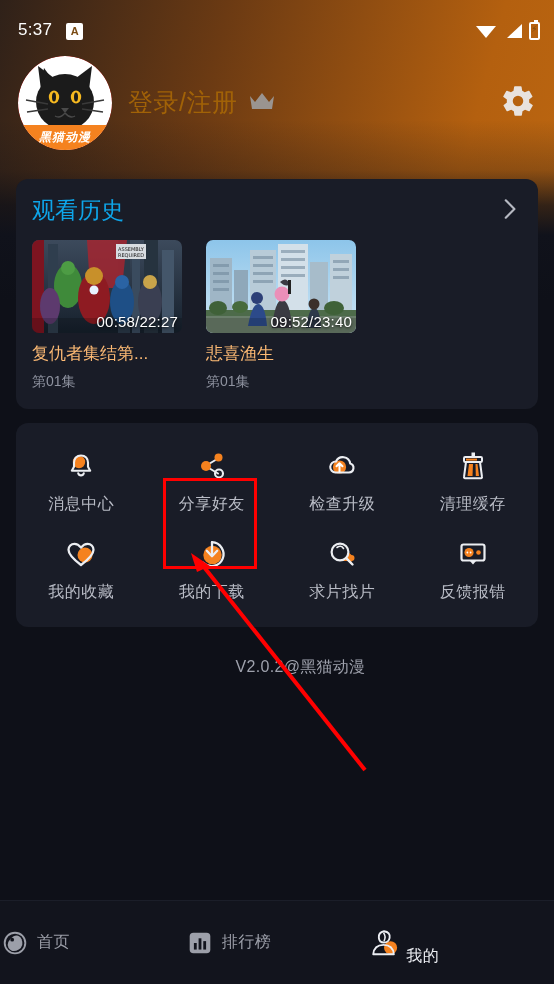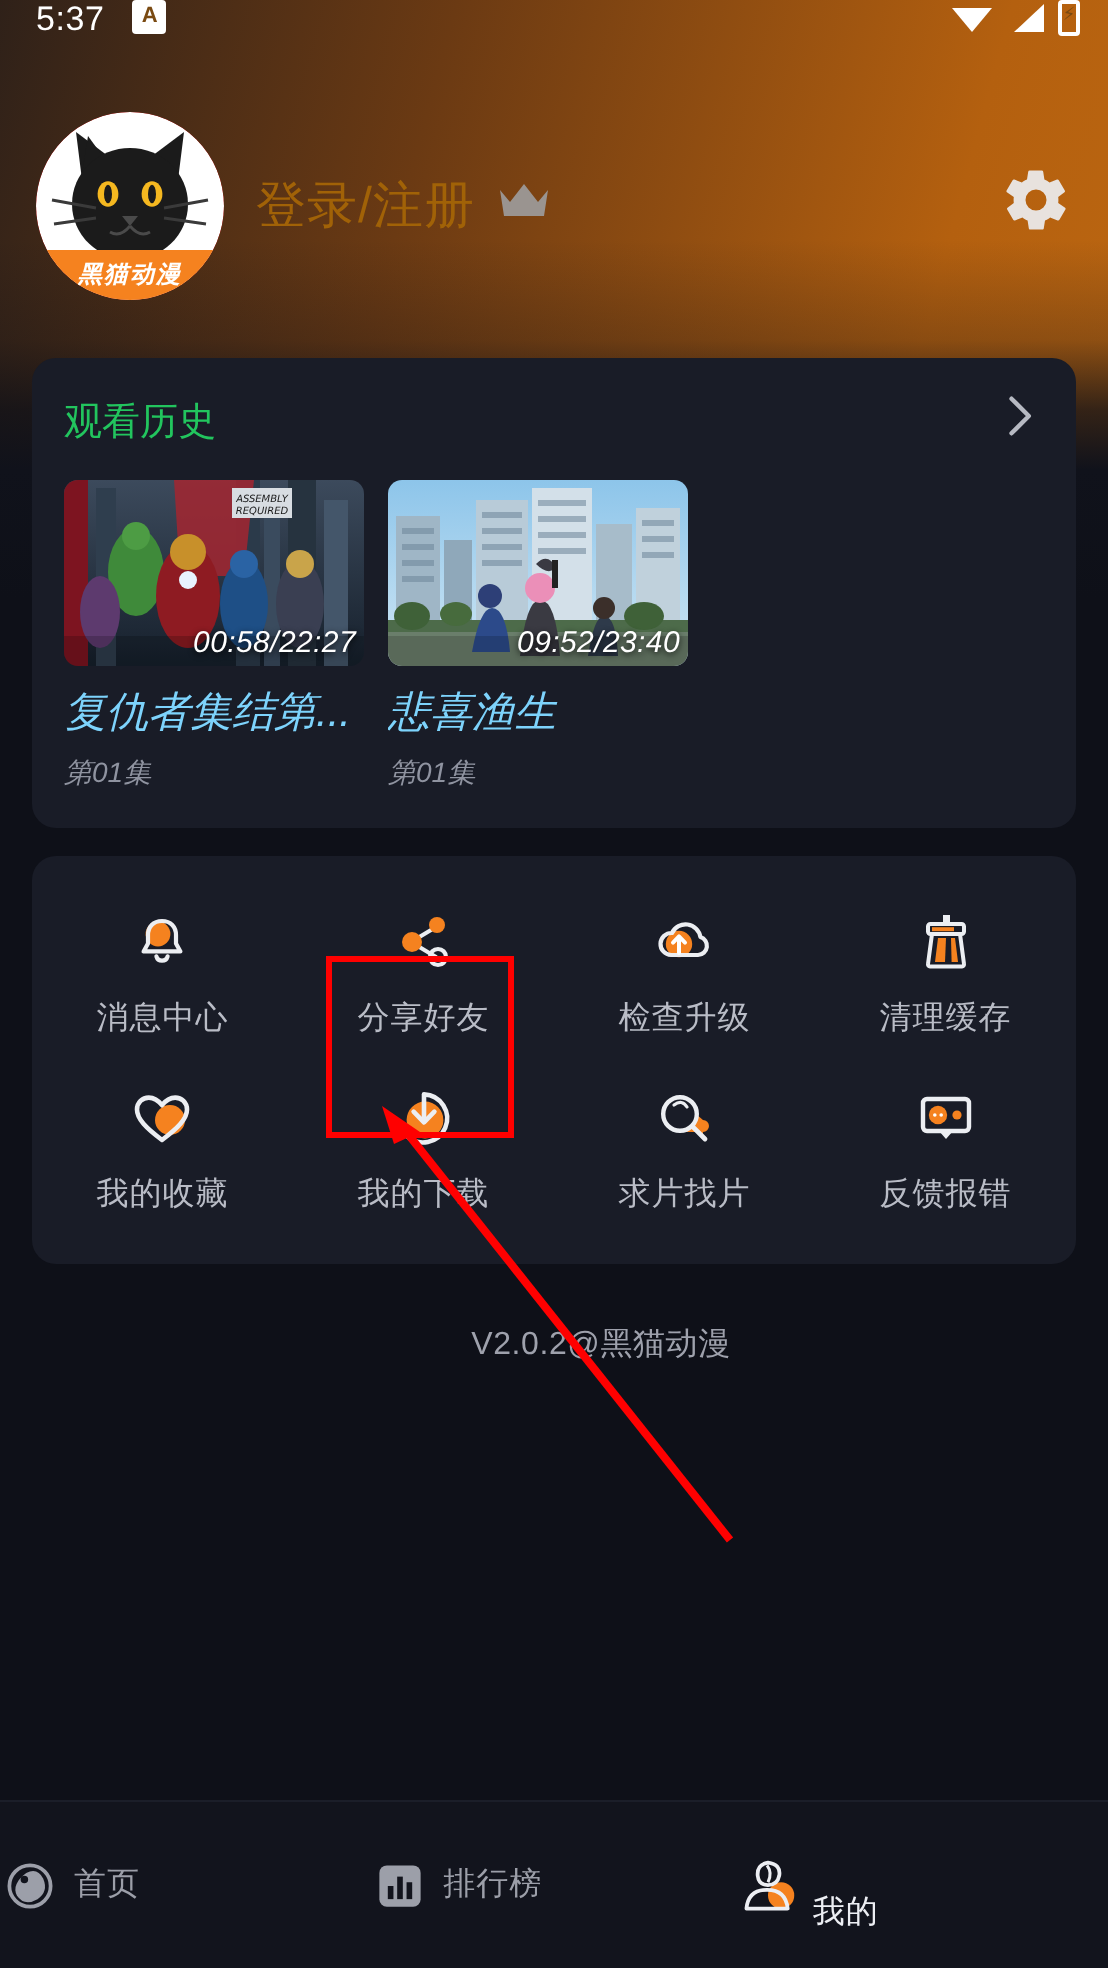--- a/index.html
+++ b/index.html
@@ -27,21 +27,21 @@
   }
   #bgdark {
     position:absolute; left:0; top:232px; width:554px; height:752px;
     background:#0d0f17; z-index:0;
   }
 
   .layer { position:relative; z-index:2; }
 
   
   #statusbar {
-    height:40px; display:flex; align-items:flex-start;
+    height:40px; display:flex; align-items:flex-end;
     padding:0 14px 0 18px; color:#fff;
   }
   #clock { font-size:17px; letter-spacing:.3px; font-weight:400; }
   #sb-a-icon {
     margin-left:14px; width:17px; height:17px; background:#fff; border-radius:2px;
     color:#7a4a12; font-size:11px; font-weight:700; line-height:17px; text-align:center;
   }
   #sb-right { margin-left:auto; display:flex; align-items:center; gap:7px; }
   .wifi-ic { width:21px; height:16px; position:relative; }
   .wifi-ic::after {
@@ -85,34 +85,34 @@
   #crown-icon { margin-left:12px; }
   #settings-btn { margin-left:auto; }
 
   
   .card {
     margin:14px 16px 0 16px; background:#191c27; border-radius:12px;
   }
 
   #history-card { padding:16px 16px 18px 16px; }
   #history-head { display:flex; align-items:center; }
-  #history-title { color:#22c55e; font-size:19px; }
+  #history-title { color:#0ea5e9; font-size:23px; }
   #history-arrow { margin-left:auto; }
 
-  #history-items { display:flex; gap:12px; margin-top:14px;font-style:italic; }
+  #history-items { display:flex; gap:24px; margin-top:14px; }
   .hist-item { width:150px; }
   .thumb {
     width:150px; height:93px; border-radius:7px; position:relative; overflow:hidden;
   }
   .thumb .time {
     position:absolute; right:4px; bottom:3px; color:#fff; font-size:15px;
     text-shadow:0 1px 3px rgba(0,0,0,.85); letter-spacing:.2px;
   }
   .hist-name {
-    color:#7dd3fc; font-size:21px; margin-top:9px; white-space:nowrap;
+    color:#fdba74; font-size:17px; margin-top:9px; white-space:nowrap;
     overflow:hidden; text-overflow:ellipsis;
   }
   .hist-ep { color:#8f93a0; font-size:14px; margin-top:8px; }
 
   
   #menu-card { padding:12px 0 16px 0; }
   .grid-row { display:flex; }
   .grid-cell {
     flex:1; display:flex; flex-direction:column; align-items:center;
     padding:14px 0 8px 0;

